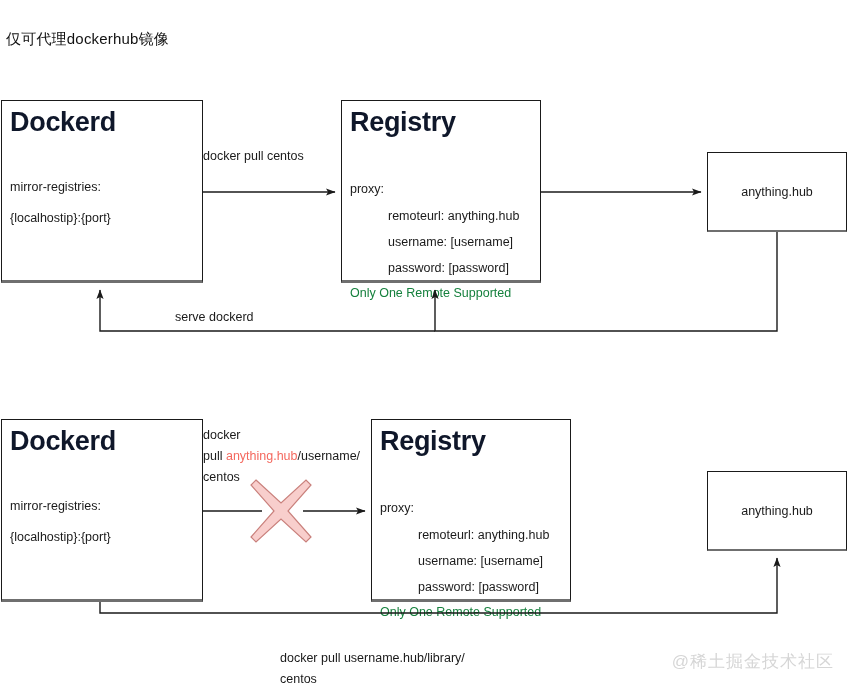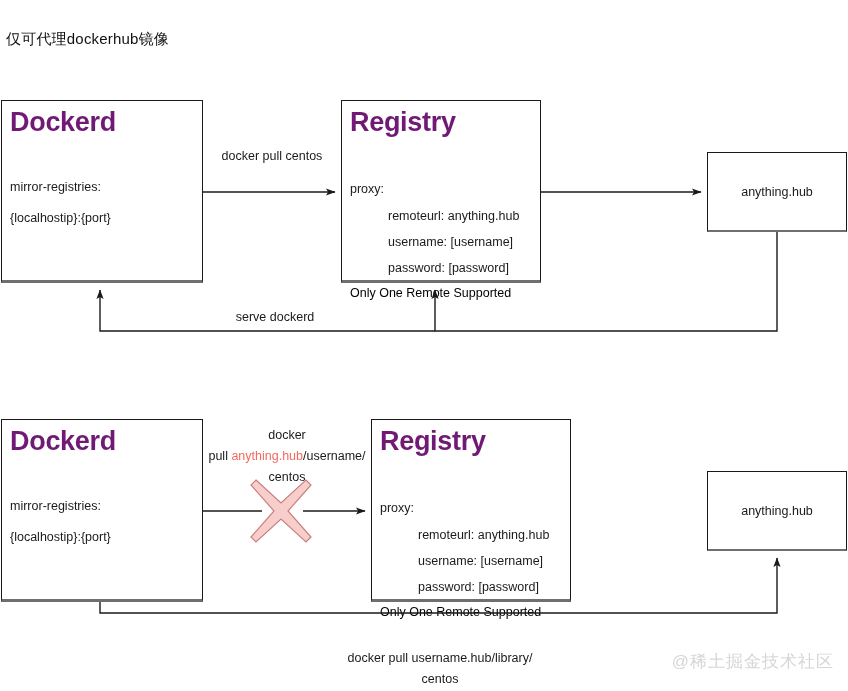--- a/index.html
+++ b/index.html
@@ -38,52 +38,51 @@
     border-bottom-color: #6f6f6f;
     border-bottom-width: 3px;
   }
   .node-title {
     position: absolute;
     left: 8px;
     top: 6px;
     font-size: 27px;
     font-weight: bold;
     letter-spacing: -0.3px;
-    color: #701a75;
+    color: #0f172a;
   }
   .node-line {
     position: absolute;
     font-size: 12.5px;
     color: #1a1a1a;
     white-space: nowrap;
     margin-top: 32px;
   }
   .node-line.indent { left: 46px; }
   .node-line.plain  { left: 8px; }
-  .warn { color: #000000; }
+  .warn { color: #15803d; }
 
   .small-node {
     border: 1.5px solid #1a1a1a;
     border-bottom-color: #6f6f6f;
     border-bottom-width: 2.5px;
     background: #ffffff;
     box-sizing: border-box;
     display: flex;
     align-items: center;
     justify-content: center;
     font-size: 12.5px;
     color: #1a1a1a;
   }
 
   
   .edge-label {
     position: absolute;
     font-size: 12.5px;
     color: #1a1a1a;
-    text-align: center;
     line-height: 21px;
     white-space: nowrap;
   }
   .edge-label.multi { white-space: normal; }
   .hl { color: #f4695f; }
 
   .watermark {
     right: 14px;
     bottom: 18px;
     font-size: 17px;

